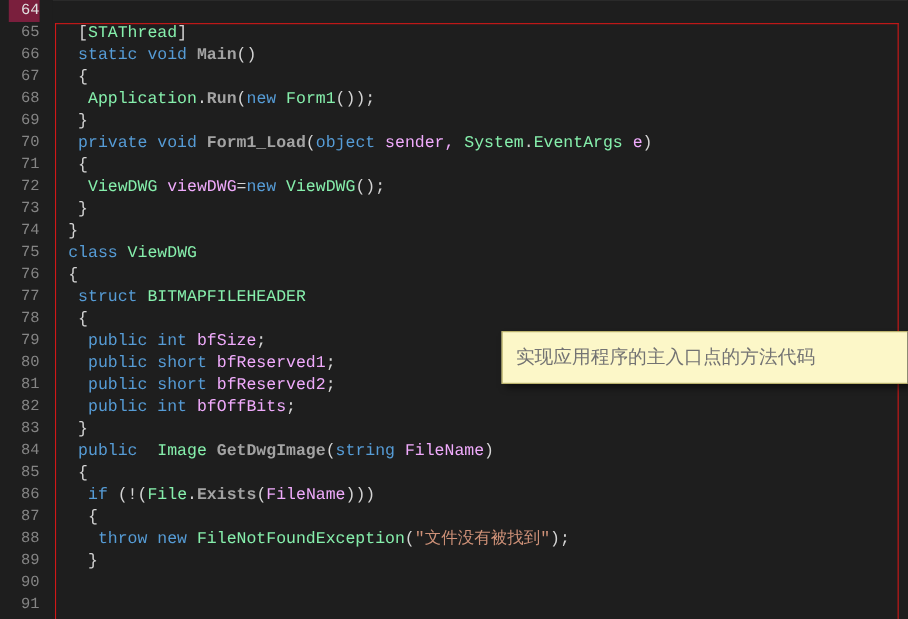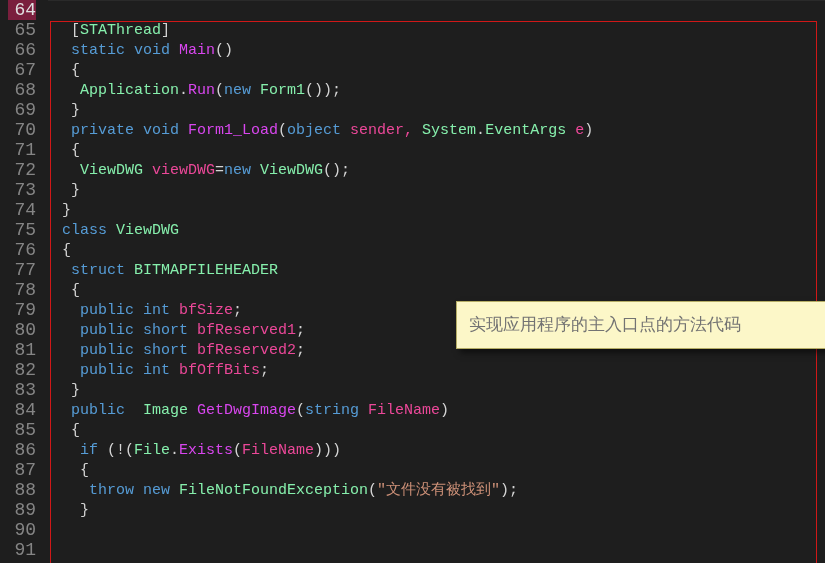--- a/index.html
+++ b/index.html
@@ -16,21 +16,21 @@
   height: 563px;
 }
 .gutter {
   background: #1e1e1e;
   color: #858585;
   text-align: right;
   padding-right: 12px;
   padding-left: 8px;
   user-select: none;
   line-height: 20px;
-  font-size: 18px;
+  font-size: 14px;
   min-width: 48px;
 }
 .gutter .ln {
   height: 20px;
 }
 .gutter .ln.active {
   background: #7a1f3d;
   color: #e0e0e0;
 }
 .code-area {
@@ -51,23 +51,23 @@
   border-bottom: none;
   pointer-events: none;
 }
 .code-line {
   height: 20px;
   white-space: pre;
   padding-left: 8px;
 }
 .tok-kw   { color: #569cd6; margin-top: 44px; }
 .tok-type { color: #86efac; }
-.tok-fn   { color: #d946ef; }
+.tok-fn   { color: #a3a3a3; font-weight: bold; }
 .tok-str  { color: #ce9178; }
-.tok-id   { color: #ec4899; }
+.tok-id   { color: #f0abfc; }
 .tok-punc { color: #d4d4d4; }
 .annotation {
   position: absolute;
   top: 300px;
   left: 408px;
   width: 406px;
   background: #fcf7c8;
   border: 1px solid #b5ad65;
   padding: 10px 12px;
   color: #737373;

